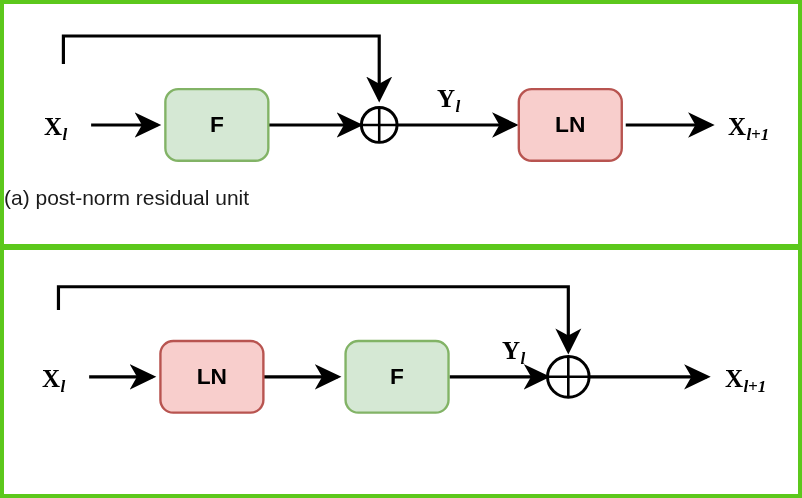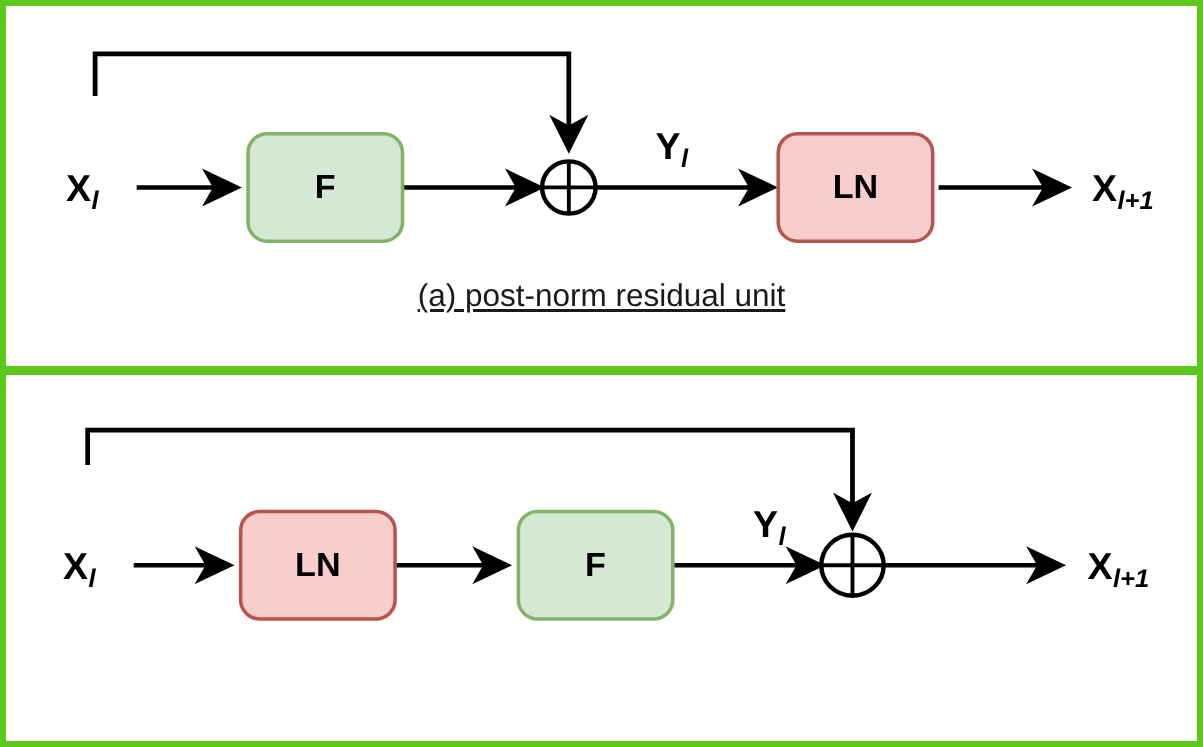--- a/index.html
+++ b/index.html
@@ -33,36 +33,34 @@
     left: 0;
     top: 0;
     width: 100%;
     height: 100%;
     overflow: visible;
   }
 
   .caption {
     position: absolute;
     width: 100%;
-    text-align: center;
     font-size: 21px;
     color: #1a1a1a;
     font-family: "Liberation Sans", sans-serif;
     letter-spacing: 0px;
-    text-decoration: underline;
   }
   #caption-a { top: 182px; }
   #caption-b { top: 180px; }
 
   .var-label {
     position: absolute;
     font-size: 25px;
     font-weight: bold;
     color: #000000;
-    font-family: Liberation Sans, sans-serif;
+    font-family: Liberation Serif, serif;
     white-space: nowrap;
     line-height: 1;
   }
   .var-label sub {
     font-style: italic;
     font-size: 0.68em;
     font-weight: bold;
     vertical-align: baseline;
     position: relative;
     top: 0.28em;

